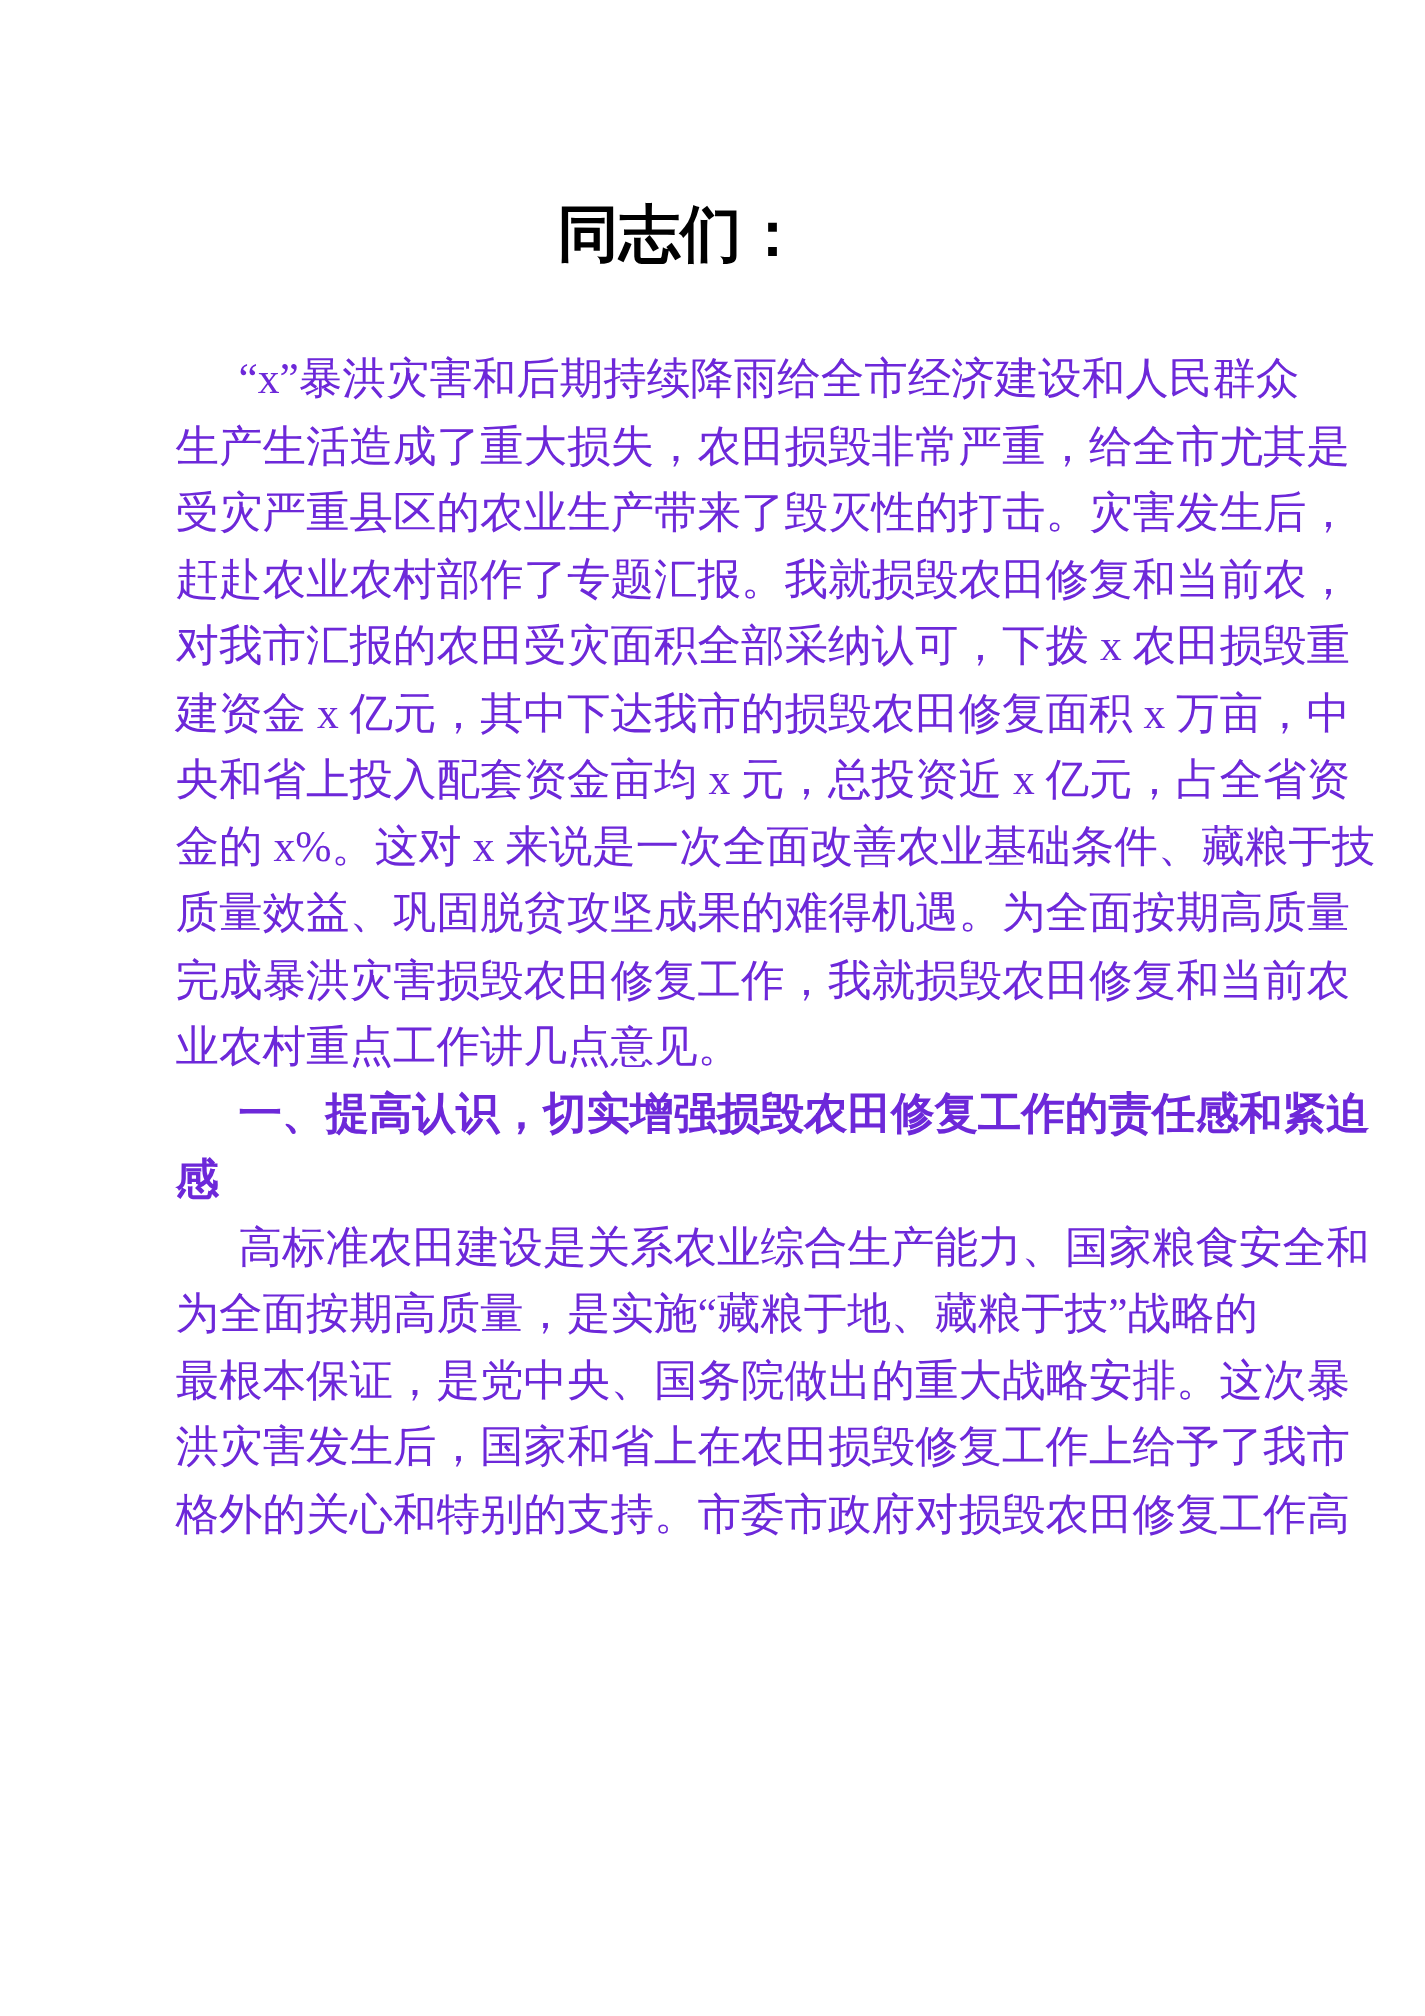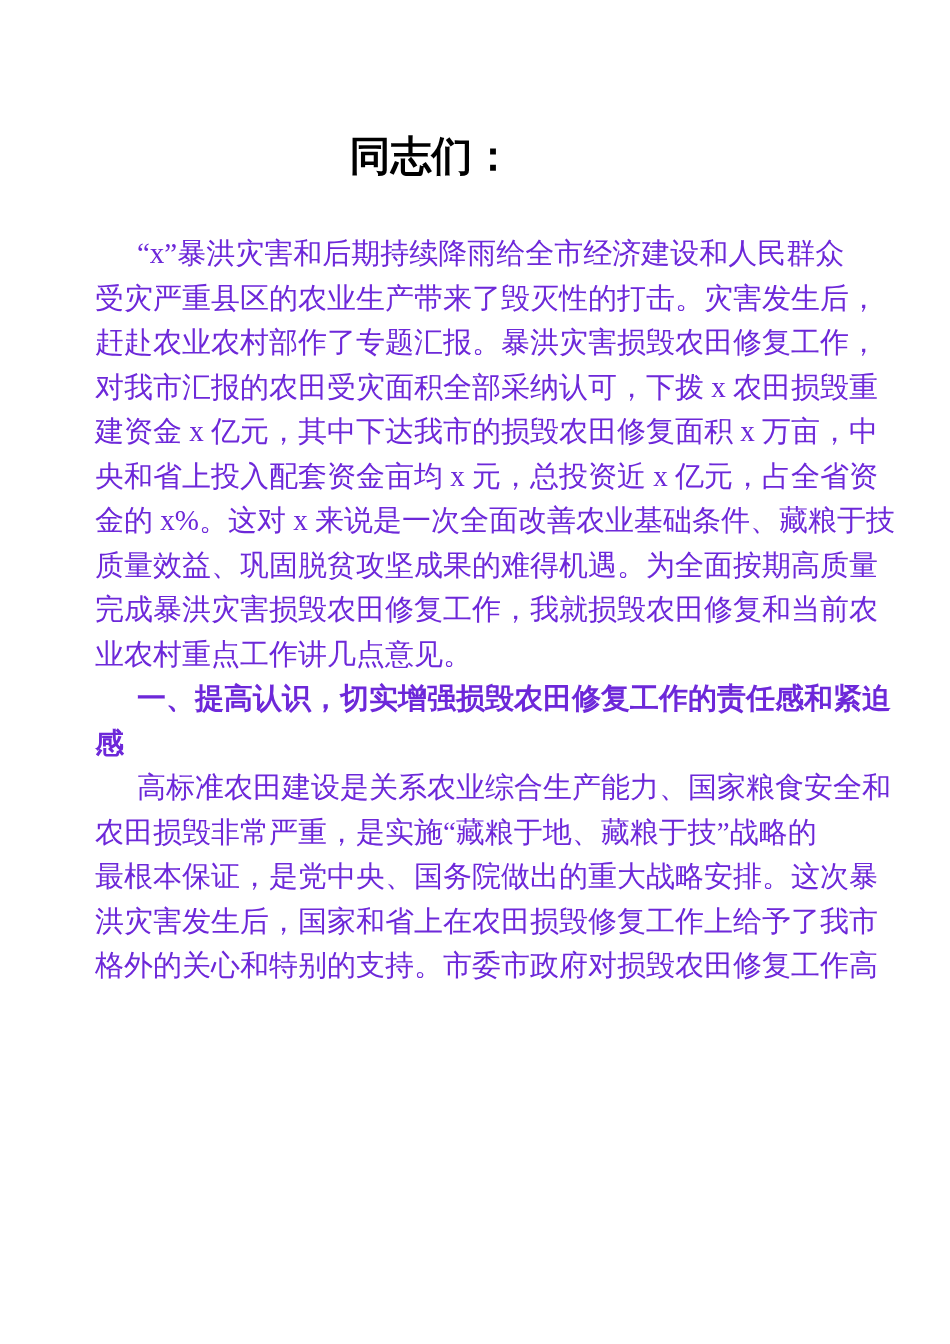--- a/index.html
+++ b/index.html
@@ -11,21 +11,21 @@
     width: 950px;
     height: 1344px;
     overflow: hidden;
     color: #000000;
   }
   .page {
     width: 866px;
     height: 1344px;
     background: #ffffff;
     box-sizing: border-box;
-    padding-left: 79px;
+    padding-left: 101px;
   }
   .doc-title {
     width: 705px;
     margin: 0;
     padding-top: 130px;
     height: 52px;
     line-height: 52px;
     text-align: center;
     font-family: "Liberation Serif", "DejaVu Serif", serif;
     font-weight: bold;
@@ -63,30 +63,31 @@
     text-align-last: left;
   }
 </style>
 </head>
 <body>
 
 <div class="page">
   <h1 class="doc-title">同志们：</h1>
   <div class="doc-body">
       <div class="line body para-start">“x”暴洪灾害和后期持续降雨给全市经济建设和人民群众</div>
+      <div class="line body">生产生活造成了重大损失，农田损毁非常严重，给全市尤其是</div>
       <div class="line body">受灾严重县区的农业生产带来了毁灭性的打击。灾害发生后，</div>
-      <div class="line body">赶赴农业农村部作了专题汇报。暴洪灾害损毁农田修复工作，</div>
+      <div class="line body">赶赴农业农村部作了专题汇报。我就损毁农田修复和当前农，</div>
       <div class="line body">对我市汇报的农田受灾面积全部采纳认可，下拨 x 农田损毁重</div>
       <div class="line body">建资金 x 亿元，其中下达我市的损毁农田修复面积 x 万亩，中</div>
       <div class="line body">央和省上投入配套资金亩均 x 元，总投资近 x 亿元，占全省资</div>
       <div class="line body">金的 x%。这对 x 来说是一次全面改善农业基础条件、藏粮于技</div>
       <div class="line body">质量效益、巩固脱贫攻坚成果的难得机遇。为全面按期高质量</div>
       <div class="line body">完成暴洪灾害损毁农田修复工作，我就损毁农田修复和当前农</div>
       <div class="line body para-end">业农村重点工作讲几点意见。</div>
       <div class="line heading para-start">一、提高认识，切实增强损毁农田修复工作的责任感和紧迫</div>
       <div class="line heading para-end">感</div>
       <div class="line body para-start">高标准农田建设是关系农业综合生产能力、国家粮食安全和</div>
-      <div class="line body">农田损毁非常严重，是实施“藏粮于地、藏粮于技”战略的</div>
+      <div class="line body">为全面按期高质量，是实施“藏粮于地、藏粮于技”战略的</div>
       <div class="line body">最根本保证，是党中央、国务院做出的重大战略安排。这次暴</div>
       <div class="line body">洪灾害发生后，国家和省上在农田损毁修复工作上给予了我市</div>
       <div class="line body">格外的关心和特别的支持。市委市政府对损毁农田修复工作高</div>
     </div>
 </div>
 
 </body></html>

